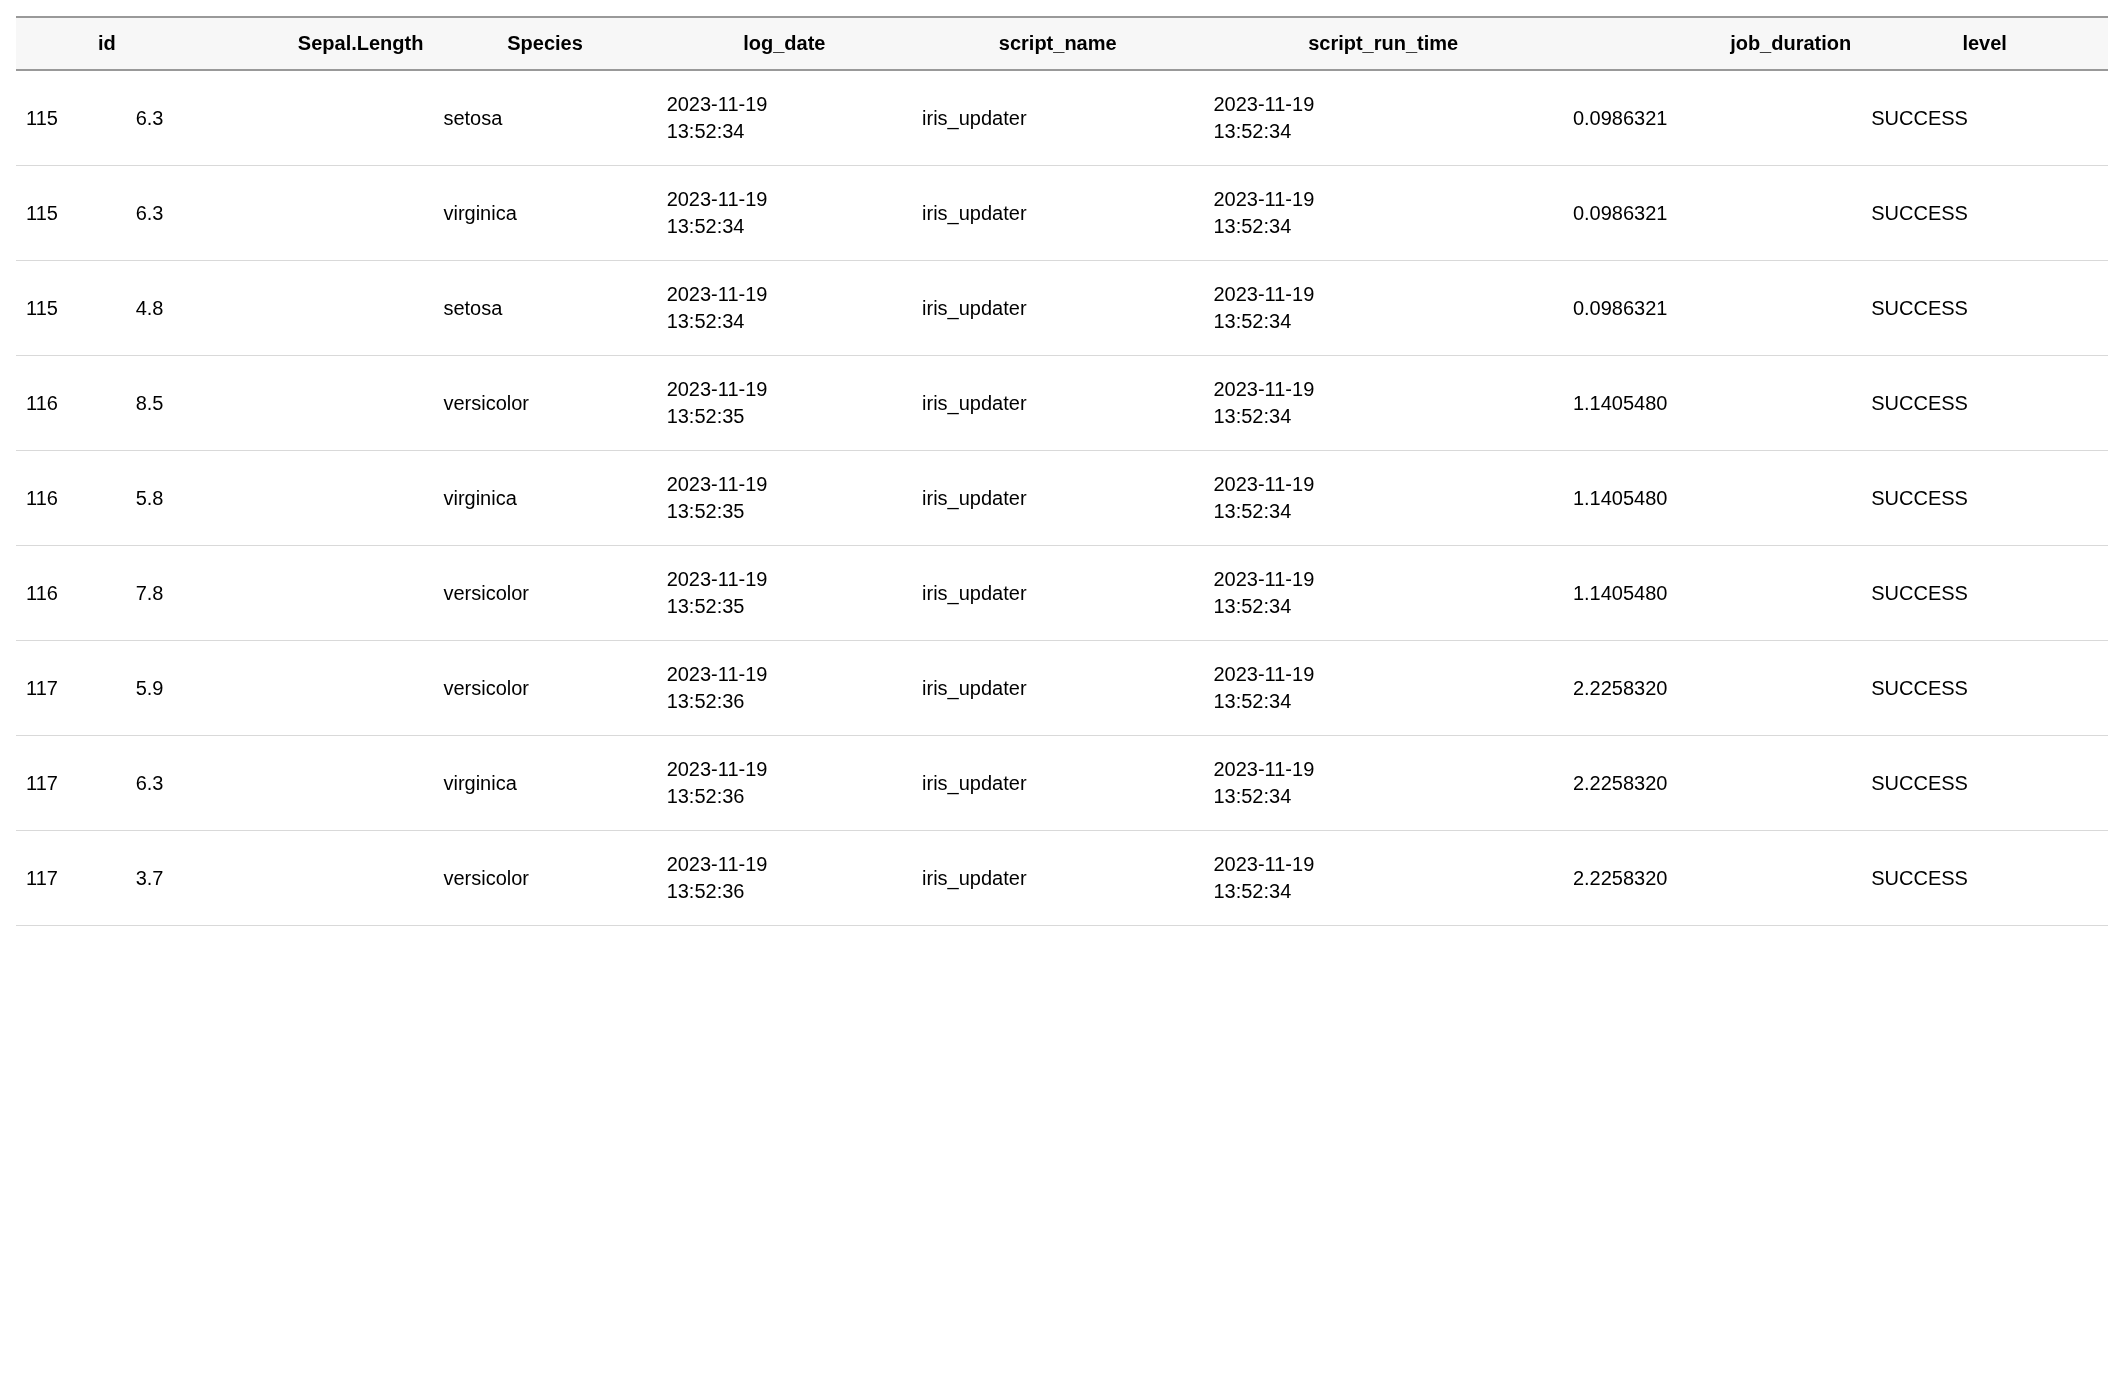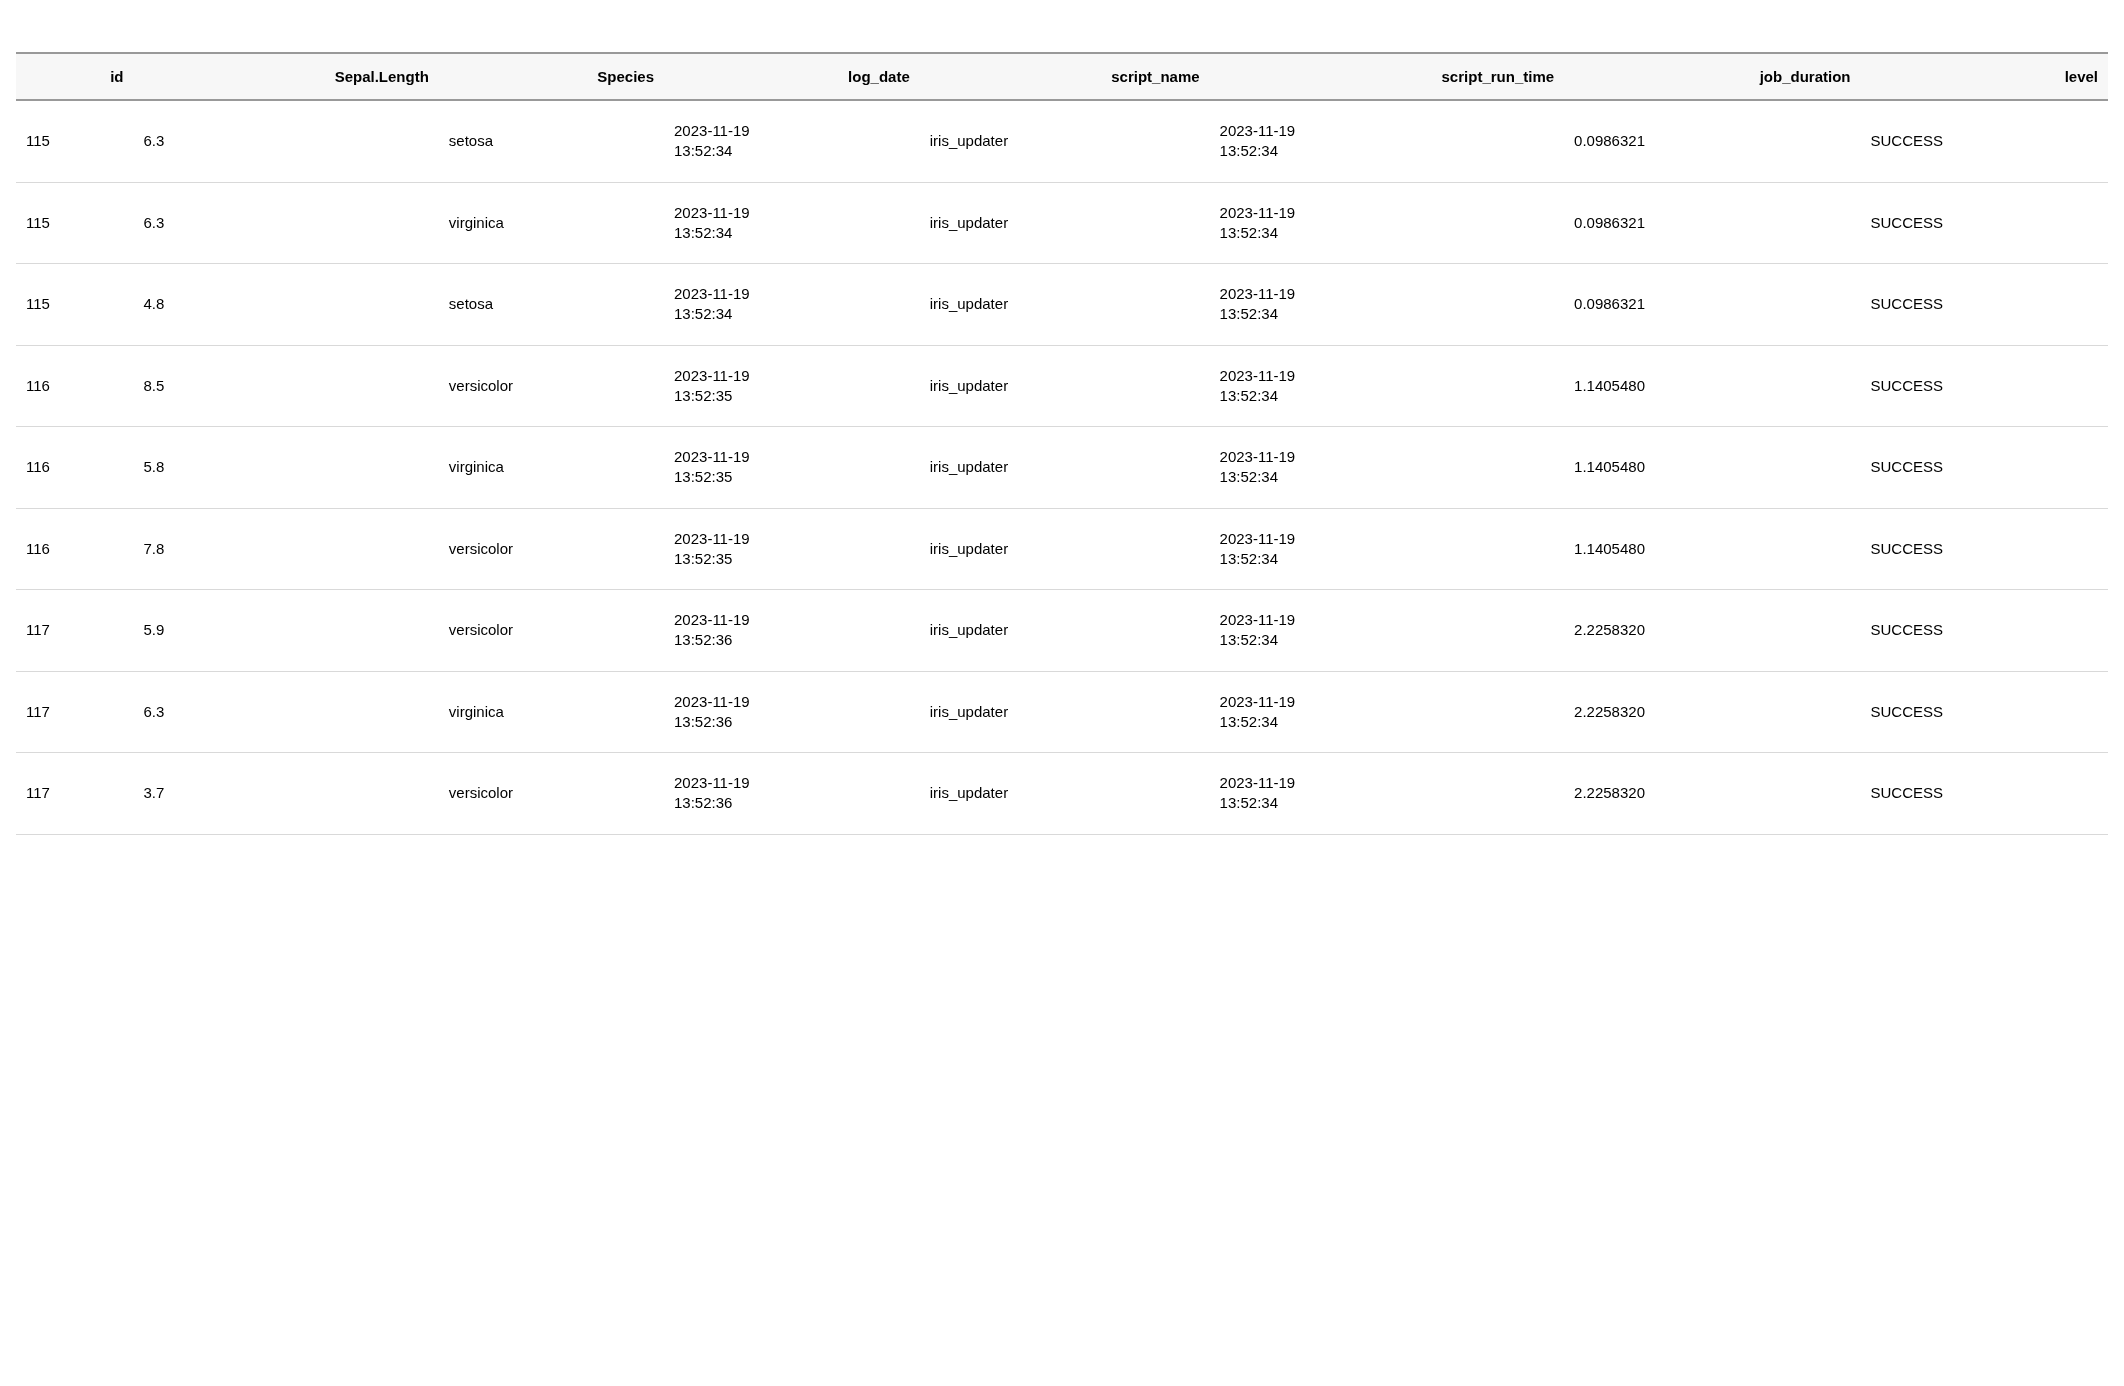--- a/index.html
+++ b/index.html
@@ -8,32 +8,31 @@
     body {
       margin: 0;
       padding: 16px;
       font-family: -apple-system, BlinkMacSystemFont, "Segoe UI", Helvetica, Arial, sans-serif;
       background: #ffffff;
       color: #000000;
     }
     table {
       width: 100%;
       border-collapse: collapse;
-      font-size: 15px;
-      margin-top: 36px;
+      font-size: 20px;
     }
     thead {
       background-color: #f7f7f7;
     }
     thead tr {
       border-top: 2px solid #999;
       border-bottom: 2px solid #999;
     }
     th {
-      text-align: right;
+      text-align: center;
       font-weight: 700;
       padding: 14px 10px;
       white-space: nowrap;
     }
     th.num {
       text-align: right;
     }
     tbody tr {
       border-bottom: 1px solid #d9d9d9;
     }

